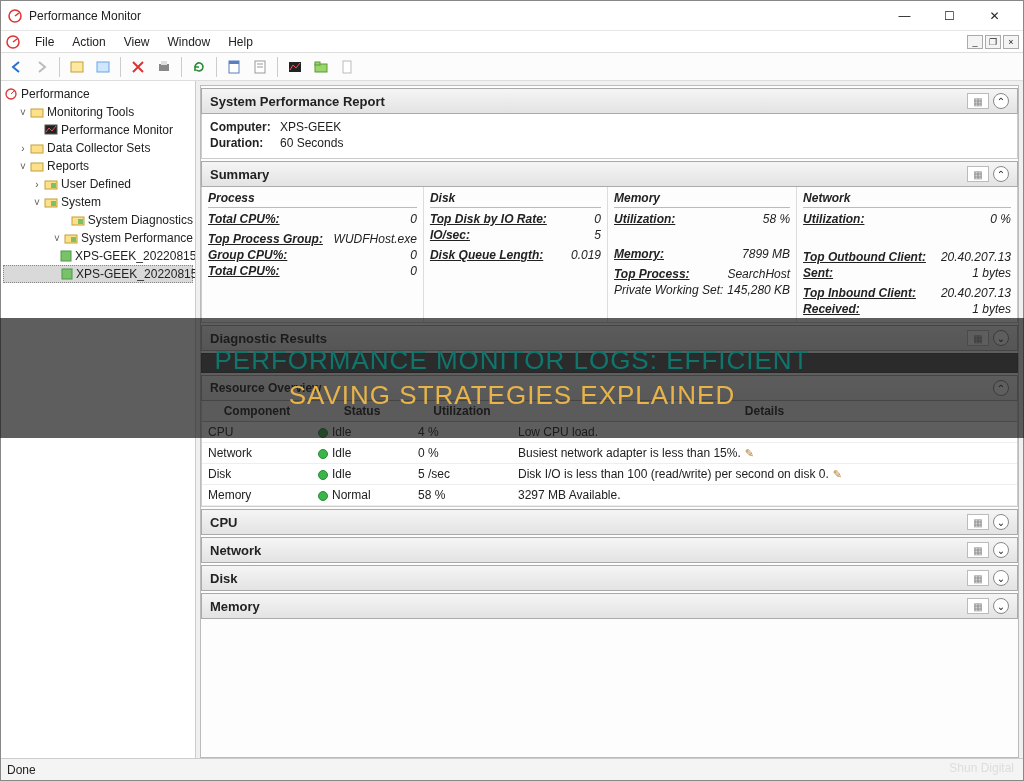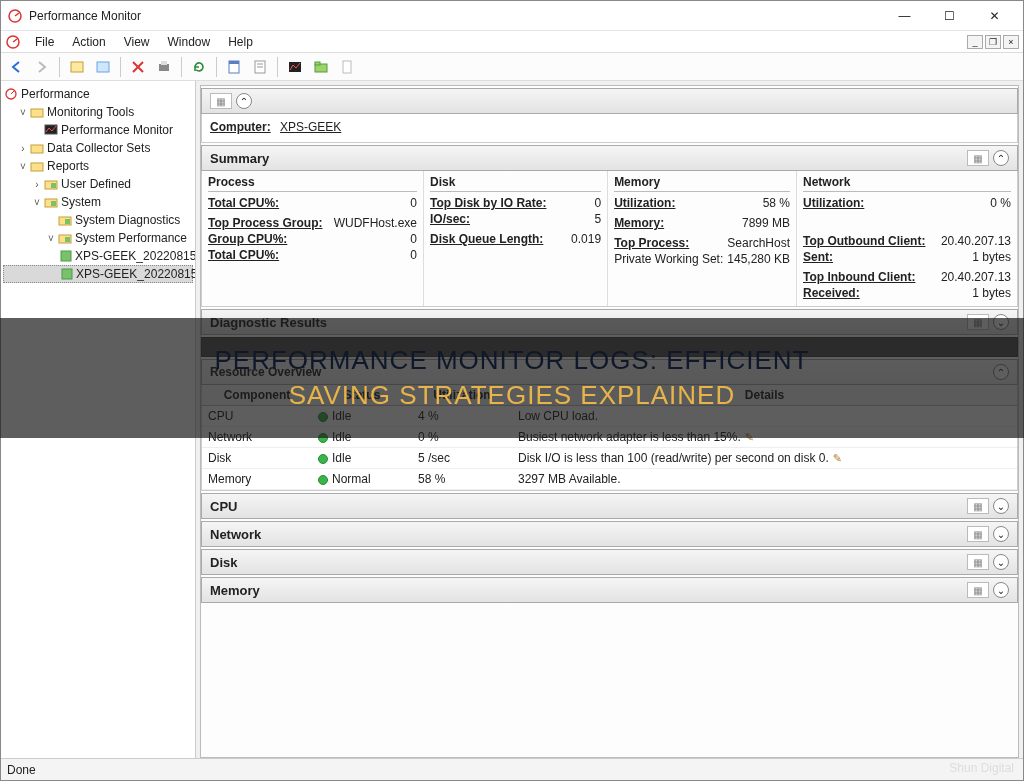--- a/index.html
+++ b/index.html
@@ -19,46 +19,46 @@
 .toolbar { display: flex; align-items: center; height: 28px; padding: 2px 4px; gap: 4px; border-bottom: 1px solid #ddd; background: #fcfcfc; }
 .tbtn { width: 22px; height: 22px; display: flex; align-items: center; justify-content: center; border: 1px solid transparent; border-radius: 2px; }
 .sep { width: 1px; height: 20px; background: #ccc; margin: 0 2px; }
 .client { flex: 1; display: flex; min-height: 0; }
 .tree { width: 195px; border-right: 1px solid #ccc; padding: 4px 2px; overflow: hidden; background: #fff; }
 .tree-row { display: flex; align-items: center; height: 18px; white-space: nowrap; }
 .tree-row .tog { width: 12px; text-align: center; color: #555; font-size: 10px; }
 .tree-row .ic { width: 16px; height: 16px; display: inline-flex; align-items: center; justify-content: center; margin-right: 2px; }
 .tree-row .lbl { }
 .tree-row.sel { background: #d9d9d9; border: 1px dotted #888; }
-.ind0 { padding-left: 0px; } .ind1 { padding-left: 14px; } .ind2 { padding-left: 28px; } .ind3 { padding-left: 42px; } .ind4 { padding-left: 56px; }
+.ind0 { padding-left: 0px; } .ind1 { padding-left: 14px; } .ind2 { padding-left: 28px; } .ind3 { padding-left: 42px; justify-content: flex-end; } .ind4 { padding-left: 56px; }
 .content { flex: 1; display: flex; flex-direction: column; min-width: 0; background: #f0f0f0; padding: 4px 4px 0 4px;  }
 .report { flex: 1; overflow-y: auto; overflow-x: hidden; border: 1px solid #bbb; background: #fdfdfd; }
 .panel-hdr { display: flex; align-items: center; background: linear-gradient(#f5f5f5,#e3e3e3); border: 1px solid #aaa; height: 26px; padding: 0 8px; margin-top: 2px; }
 .panel-hdr .phtitle { font-weight: bold; flex: 1; font-size: 13px;}
 .panel-hdr .phicon { width: 22px; height: 16px; border:1px solid #bbb; background:#fff; display:flex; align-items:center; justify-content:center; font-size:10px; color:#888; margin-right:4px;}
 .toggle-circle { width: 16px; height: 16px; border: 1px solid #888; border-radius: 50%; display: flex; align-items: center; justify-content: center; background: #fff; font-size: 10px; }
 .panel-body { border: 1px solid #ccc; border-top: none; padding: 6px 8px; background: #fff; font-size: 12px; }
-.kv { display: flex; margin-bottom: 2px; text-decoration: underline; }
+.kv { display: flex; margin-bottom: 2px; }
 .kv .k { font-weight: bold; width: 70px; }
 .kv .v { }
 .sumgrid { display: grid; grid-template-columns: 1.2fr 1fr 1fr 1.2fr; border: 1px solid #ccc; border-top:none; }
-.sumcol { border-left: 1px solid #ddd; padding: 4px 6px; }
+.sumcol { border-left: 1px solid #ddd; padding: 4px 6px; font-style: italic; }
 .sumcol:first-child { border-left: none; }
 .sumcol .hdr { font-weight: bold; border-bottom: 1px solid #bbb; padding-bottom: 2px; margin-bottom: 4px; }
 .sumrow { display: flex; justify-content: flex-start; gap: 4px; margin-bottom: 2px; }
 .sumrow .lbl { text-decoration: underline; font-weight: bold; flex: 1; white-space: nowrap; }
 .sumrow .val { white-space: nowrap; }
 .restbl { width: 100%; border-collapse: collapse; }
 .restbl th { text-align: center; font-weight: bold; border-bottom: 1px solid #bbb; padding: 3px 6px; background:#f5f5f5;}
 .restbl td { padding: 3px 6px; border-bottom: 1px solid #eee; }
 .statusdot { display: inline-block; width: 10px; height: 10px; border-radius: 50%; background: #3ab54a; margin-right: 4px; vertical-align: middle; border:1px solid #2a8a38;}
 .editic { display:inline-block; width:12px; height:12px; margin-left:4px; color:#b57d2f; font-size:11px;}
 .statusbar { height: 22px; border-top: 1px solid #ccc; display: flex; align-items: center; padding: 0 6px; background: #f4f4f4; }
 .overlay { position: absolute; left: 0; right: 0; top: 318px; height: 120px; background: rgba(25,25,25,0.7); display: flex; flex-direction: column; align-items: center; justify-content: center; text-align: center; }
-.overlay .l1 { color: #0f172a; font-size: 26px; letter-spacing: 1px; font-weight: 500;}
+.overlay .l1 { color: #0f766e; font-size: 26px; letter-spacing: 1px; font-weight: 500;}
 .overlay .l2 { color: #e8b44a; font-size: 26px; letter-spacing: 1px; font-weight: 500; margin-top: 4px;}
 .watermark { position: absolute; right: 10px; bottom: 6px; color: #ddd; font-size: 12px; }
 svg { display:block; }
 </style>
 </head>
 <body>
 
 <div class="window">
 
   <div class="titlebar">
@@ -277,28 +277,33 @@
             </svg>
           </span>
         <span class="lbl">XPS-GEEK_20220815</span>
       </div>
     </div>
 
     <div class="content">
       <div class="report">
 
         <div class="panel-hdr">
+          <span class="phtitle">System Performance Report</span>
           <span class="phicon">▦</span>
           <span class="toggle-circle">⌃</span>
         </div>
         <div class="panel-body">
           <div class="kv">
               <span class="k">Computer:</span>
               <span class="v">XPS-GEEK</span>
             </div>
+          <div class="kv">
+              <span class="k">Duration:</span>
+              <span class="v">60 Seconds</span>
+            </div>
         </div>
 
         <div class="panel-hdr">
           <span class="phtitle">Summary</span>
           <span class="phicon">▦</span>
           <span class="toggle-circle">⌃</span>
         </div>
         <div class="sumgrid">
           <div class="sumcol">
             <div class="hdr">Process</div>
@@ -333,21 +338,21 @@
                 <span class="lbl">Disk Queue Length:</span>
                 <span class="val">0.019</span>
               </div>
           </div>
           <div class="sumcol">
             <div class="hdr">Memory</div>
             <div class="sumrow">
                 <span class="lbl">Utilization:</span>
                 <span class="val">58 %</span>
               </div>
-            <div class="sumrow" style="margin-top:6px;">
+            <div class="sumrow" style="margin-top:21px;">
                 <span class="lbl">Memory:</span>
                 <span class="val">7899 MB</span>
               </div>
             <div class="sumrow" style="margin-top:6px;">
                 <span class="lbl">Top Process:</span>
                 <span class="val">SearchHost</span>
               </div>
             <div class="sumrow">
                 <span class="lbl" style="text-decoration:none;font-weight:normal">Private Working Set:</span>
                 <span class="val">145,280 KB</span>

